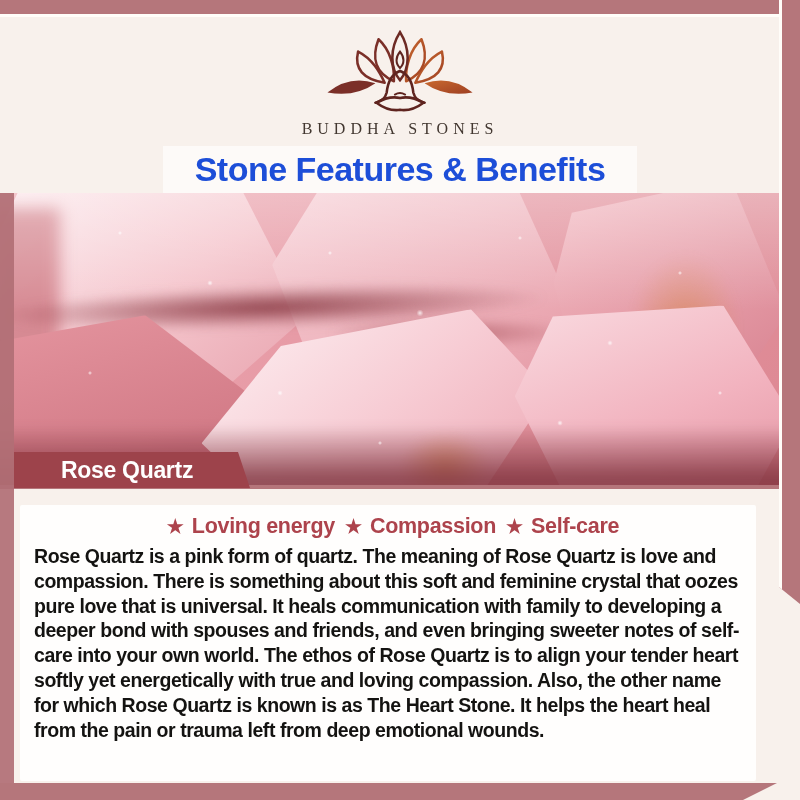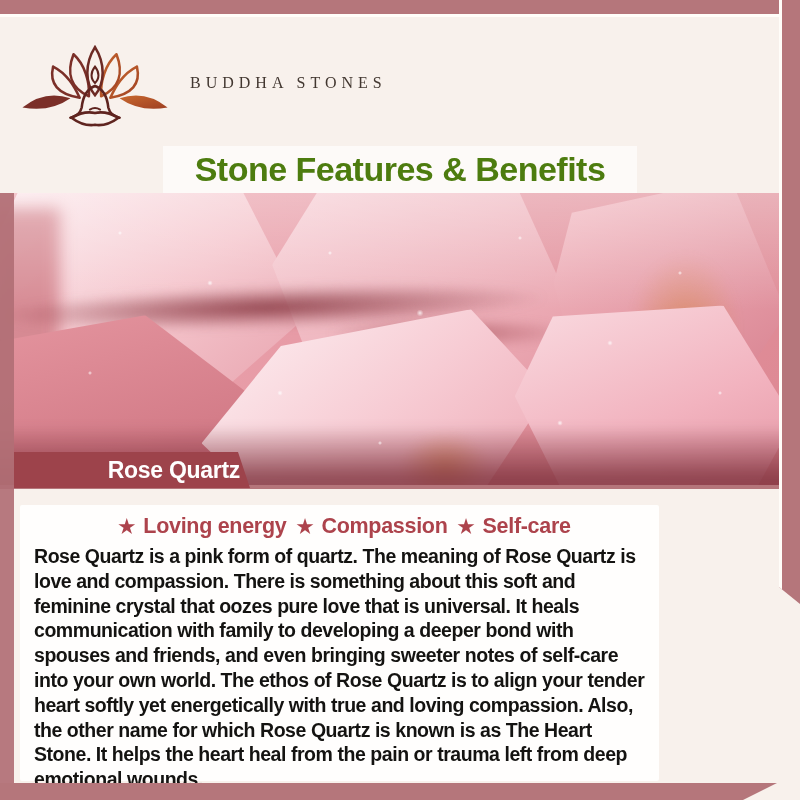--- a/index.html
+++ b/index.html
@@ -13,29 +13,29 @@
   .right-bar { position:absolute; right:0; top:0; width:21px; height:604px;
     background:#b5767b; border-left:3px solid #fffdf9;
     clip-path:polygon(0 0,100% 0,100% 100%,0 calc(100% - 17px)); z-index:40; }
   .left-bar { position:absolute; left:0; top:193px; width:14px; height:607px;
     background:rgba(177,111,117,0.92); z-index:40; }
   .bottom-bar { position:absolute; left:0; top:783px; width:777px; height:17px;
     background:#b5767b; clip-path:polygon(0 0,100% 0,calc(100% - 34px) 100%,0 100%); z-index:40; }
 
   
   .logo-section { position:absolute; left:0; top:17px; width:800px; height:129px;
-    display:flex; flex-direction:row; align-items:center; justify-content:flex-start; }
+    display:flex; flex-direction:column; align-items:center; justify-content:flex-start; }
   .lotus-svg { width:190px; height:92px; margin-top:8px; }
   .brand-name { font-family:"Liberation Serif", serif; font-size:16px; letter-spacing:5px;
     color:#423730; margin-top:3px; }
 
   
   .title-box { position:absolute; left:163px; top:146px; width:474px; height:47px;
     background:#fdfaf8; display:flex; align-items:center; justify-content:center; z-index:5; }
-  .title-text { font-size:34px; font-weight:bold; color:#4d7c0f; letter-spacing:-0.5px; }
+  .title-text { font-size:34px; font-weight:bold; color:#1d4ed8; letter-spacing:-0.5px; }
 
   
   .photo { position:absolute; left:0; top:193px; width:779px; height:296px; overflow:hidden;
     background:linear-gradient(120deg,#efadb6 0%,#e79ba6 40%,#dd8893 100%);
     border-bottom:4px solid #b5767b; z-index:1; }
   .photo div { position:absolute; }
   .ph-tl { left:-20px; top:-30px; width:320px; height:260px; transform:rotate(-10deg);
     clip-path:polygon(20% 0,85% 10%,100% 70%,60% 100%,10% 85%,0 35%);
     background:linear-gradient(150deg,#fdeef1 0%,#f5c6cd 55%,#e7a2ad 100%); }
   .ph-tm { left:270px; top:-20px; width:310px; height:240px; transform:rotate(6deg);
@@ -80,26 +80,26 @@
       radial-gradient(3px 3px at 380px 250px, rgba(255,255,255,.85), transparent 70%),
       radial-gradient(4px 4px at 560px 230px, rgba(255,255,255,.9), transparent 70%),
       radial-gradient(3px 3px at 90px 180px, rgba(255,255,255,.85), transparent 70%),
       radial-gradient(3px 3px at 720px 200px, rgba(255,255,255,.9), transparent 70%); }
   .ph-toplight { left:0; top:0; width:100%; height:100%;
     background:linear-gradient(180deg, rgba(255,255,255,.32), rgba(255,255,255,0) 40%); }
 
   
   .stone-banner { position:absolute; left:14px; top:452px; width:236px; height:36px;
     background:#9d434b; clip-path:polygon(0 0,calc(100% - 12px) 0,100% 100%,0 100%);
-    display:flex; align-items:center; justify-content:flex-end; z-index:10; }
+    display:flex; align-items:center; justify-content:center; z-index:10; }
   .stone-banner span { color:#ffffff; font-size:23px; font-weight:bold; letter-spacing:-0.3px;
     padding-right:10px; }
 
   
-  .content-panel { position:absolute; left:20px; top:505px; width:639px; height:276px;
+  .content-panel { position:absolute; left:20px; top:505px; width:736px; height:276px;
     background:#fffefd; border-radius:2px; z-index:5; padding:6px 14px 0 14px; }
   .feature-lines { text-align:center; }
   .feature-line { line-height:31px; white-space:nowrap; }
   .star { color:#ad434c; font-size:19px; font-weight:bold; margin:0 8px 0 10px; }
   .feature-label { color:#ad434c; font-size:21.5px; font-weight:bold; letter-spacing:-0.3px; }
   .description { margin-top:1px; font-size:19.5px; font-weight:bold; color:#141311;
     line-height:24.8px; letter-spacing:-0.45px; }
 </style>
 </head>
 <body>

